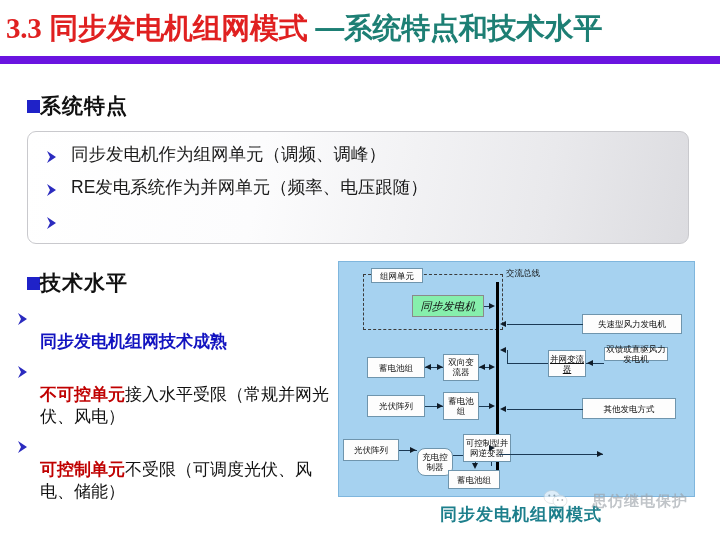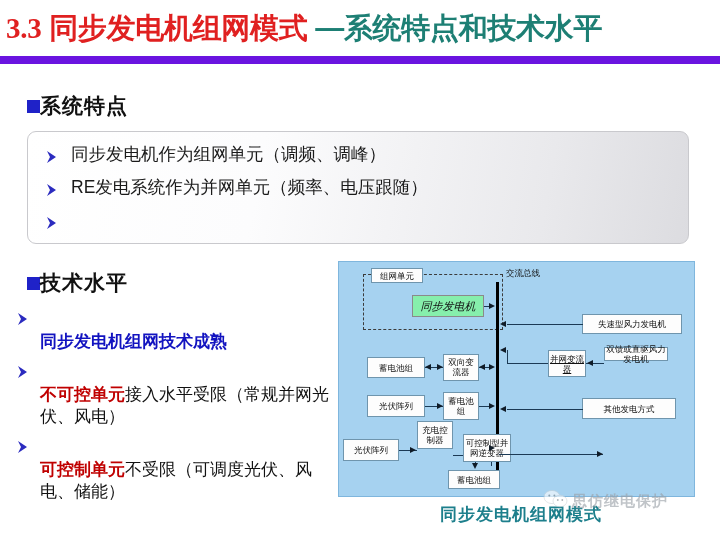--- a/index.html
+++ b/index.html
@@ -79,21 +79,21 @@
   .ar-l{border-top:3.5px solid transparent;border-bottom:3.5px solid transparent;border-right:6px solid #101c28;}
   .ar-u{border-left:3.5px solid transparent;border-right:3.5px solid transparent;border-bottom:6px solid #101c28;}
   .ar-d{border-left:3.5px solid transparent;border-right:3.5px solid transparent;border-top:6px solid #101c28;}
 
   
   .caption{
     position:absolute;left:440px;top:503px;
     font-size:17px;font-weight:bold;color:#1d7f8c;letter-spacing:1px;
   }
   
-  .wm{position:absolute;left:543px;top:489px;display:flex;align-items:center;gap:3px;opacity:.62;}
+  .wm{position:absolute;left:543px;top:489px;display:flex;align-items:center;gap:23px;opacity:.62;}
   .wm-txt{font-size:15px;font-weight:bold;color:#9aa1a8;letter-spacing:1px;white-space:nowrap;}
 </style>
 </head>
 <body>
 
 <div class="slide">
 
   <div class="header">
     <div class="title">
       <span class="t-num">3.3</span>
@@ -213,21 +213,21 @@
     <div class="ln lnh" style="left:86px;top:144px;width:18px;"></div>
     <div class="ar ar-r" style="left:98px;top:140.5px;"></div>
     <div class="ln lnh" style="left:140px;top:144px;width:14px;"></div>
     <div class="ar ar-r" style="left:150px;top:140.5px;"></div>
 
     <div class="bx" style="left:243px;top:136px;width:94px;height:21px;">其他发电方式</div>
     <div class="ln lnh" style="left:168px;top:147px;width:76px;"></div>
     <div class="ar ar-l" style="left:161px;top:143.5px;"></div>
 
     <div class="bx" style="left:4px;top:177px;width:56px;height:22px;">光伏阵列</div>
-    <div class="bx" style="left:78px;top:159px;width:36px;height:28px;">充电控制器</div>
+    <div class="bx" style="left:78px;top:186px;width:36px;height:28px;border-radius:8px;">充电控制器</div>
     <div class="ln lnh" style="left:60px;top:188px;width:18px;"></div>
     <div class="ar ar-r" style="left:71px;top:184.5px;"></div>
 
     <div class="bx" style="left:109px;top:208px;width:52px;height:19px;">蓄电池组</div>
     <div class="ln lnh" style="left:114px;top:193px;width:22px;"></div>
     <div class="ln lnv" style="left:136px;top:193px;height:11px;"></div>
     <div class="ar ar-d" style="left:132.5px;top:201px;"></div>
     <div class="ln lnv" style="left:152px;top:193px;height:11px;"></div>
     <div class="ln lnh" style="left:152px;top:193px;width:8px;"></div>
     <div class="ar ar-u" style="left:148.5px;top:189px;"></div>

